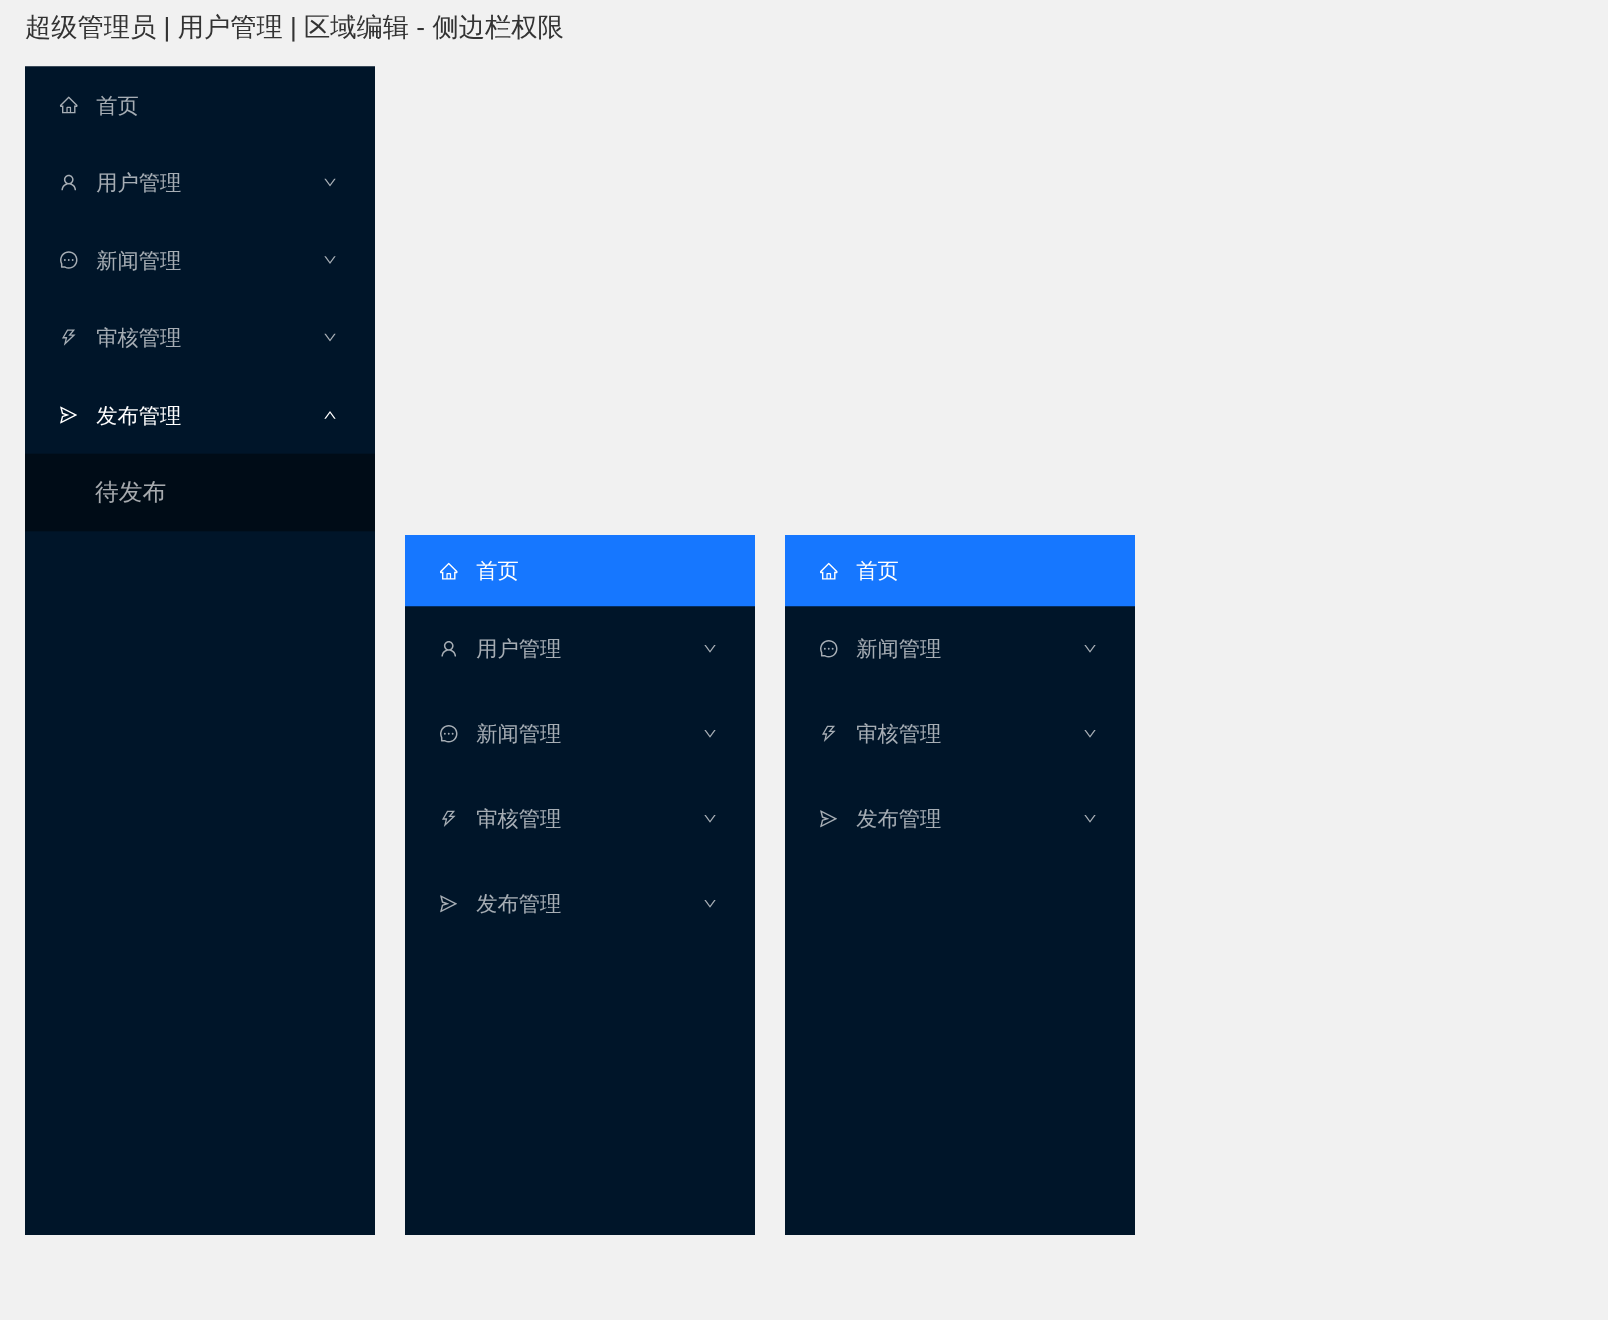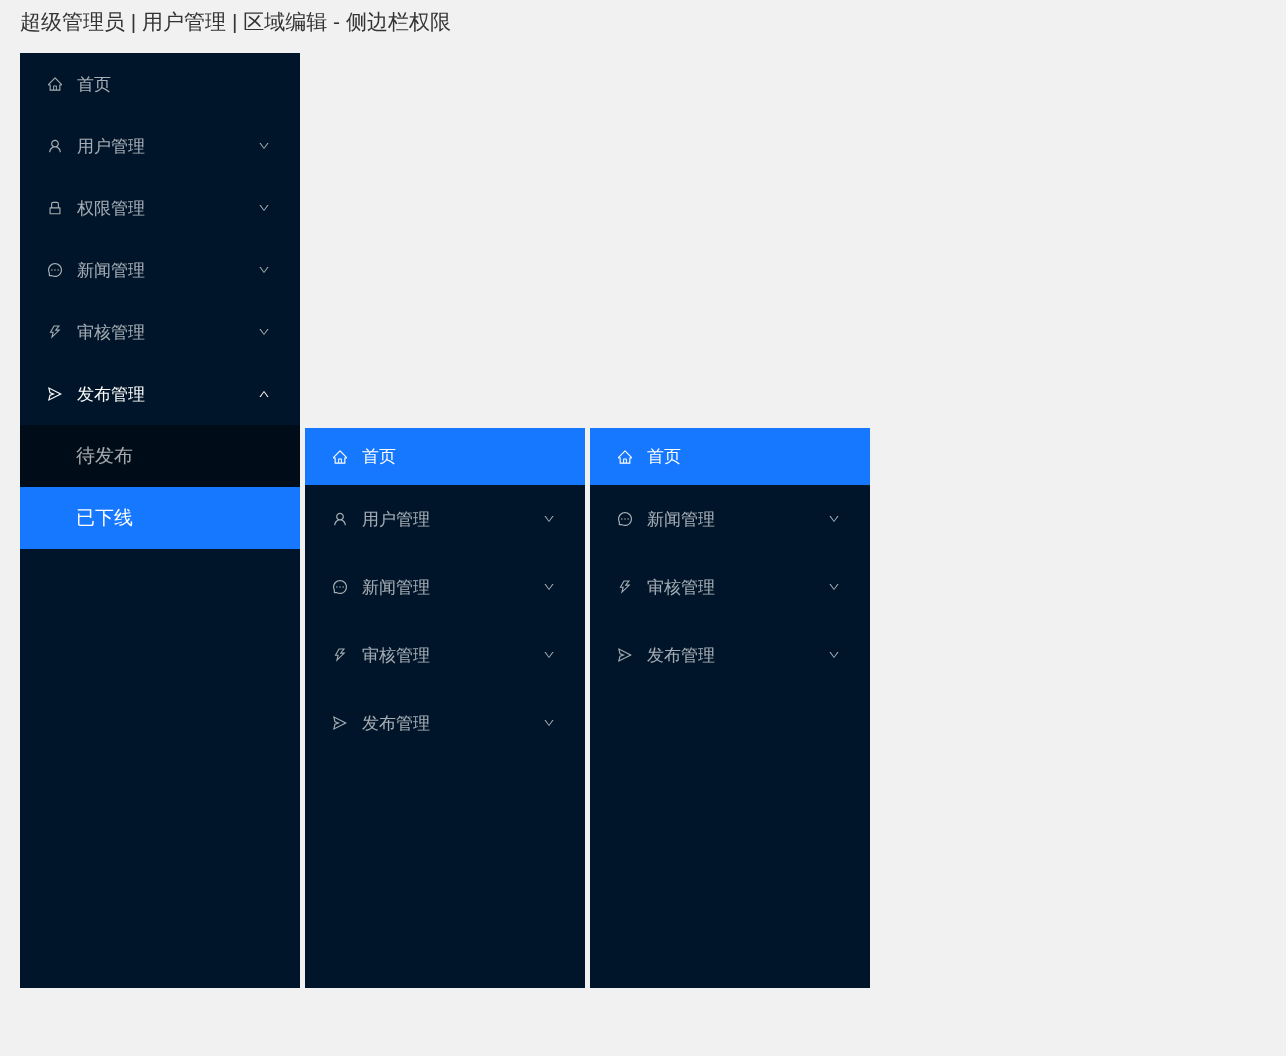--- a/index.html
+++ b/index.html
@@ -15,21 +15,21 @@
       padding: 8px 0 0 20px;
     }
     .page-title {
       font-size: 21px;
       color: #333;
       margin-bottom: 17px;
       font-weight: 400;
     }
     .sidebars-row {
       display: flex;
-      gap: 5px;
+      gap: 24px;
       align-items: flex-end;
     }
     .sidebar {
       width: 280px;
       background: #001529;
       color: rgba(255,255,255,0.65);
       overflow: hidden;
     }
     .sidebar.sidebar-main {
       height: 935px;
@@ -124,33 +124,20 @@
       <span class="label">用户管理</span>
       <span class="arrow">
         <svg viewBox="0 0 1024 1024" fill="currentColor">
             <path d="M884 256h-75c-5.1 0-9.9 2.5-12.9 6.6L512 654.2 227.9 262.6c-3-4.1-7.8-6.6-12.9-6.6h-75c-6.5 0-10.3 7.4-6.5 12.7l352.6 486.1c12.8 17.6 39 17.6 51.7 0l352.6-486.1c3.9-5.3.1-12.7-6.4-12.7z"></path>
           </svg>
       </span>
     </div>
     <div class="menu-item">
       <span class="icon">
         <svg viewBox="0 0 1024 1024" fill="currentColor">
-            <path d="M832 464h-68V240c0-70.7-57.3-128-128-128H388c-70.7 0-128 57.3-128 128v224h-68c-17.7 0-32 14.3-32 32v384c0 17.7 14.3 32 32 32h640c17.7 0 32-14.3 32-32V496c0-17.7-14.3-32-32-32zM332 240c0-30.9 25.1-56 56-56h248c30.9 0 56 25.1 56 56v224H332V240zm460 600H232V536h560v304z"></path>
-          </svg>
-      </span>
-      <span class="label">权限管理</span>
-      <span class="arrow">
-        <svg viewBox="0 0 1024 1024" fill="currentColor">
-            <path d="M884 256h-75c-5.1 0-9.9 2.5-12.9 6.6L512 654.2 227.9 262.6c-3-4.1-7.8-6.6-12.9-6.6h-75c-6.5 0-10.3 7.4-6.5 12.7l352.6 486.1c12.8 17.6 39 17.6 51.7 0l352.6-486.1c3.9-5.3.1-12.7-6.4-12.7z"></path>
-          </svg>
-      </span>
-    </div>
-    <div class="menu-item">
-      <span class="icon">
-        <svg viewBox="0 0 1024 1024" fill="currentColor">
             <path d="M464 512a48 48 0 1 0 96 0 48 48 0 1 0-96 0zm200 0a48 48 0 1 0 96 0 48 48 0 1 0-96 0zm-400 0a48 48 0 1 0 96 0 48 48 0 1 0-96 0zm661.2-173.6c-22.6-53.7-55-101.9-96.3-143.3a444.35 444.35 0 0 0-143.3-96.3C630.6 75.7 572.2 64 512 64h-2c-60.6.3-119.3 12.3-174.5 35.9a445.35 445.35 0 0 0-142 96.5c-40.9 41.3-73 89.3-95.2 142.8-23 55.4-34.6 114.3-34.3 174.9.3 69.4 16.9 138.3 48 199.9v152c0 25.4 20.6 46 46 46h152.1A483.99 483.99 0 0 0 510 960h2.1c59.9 0 118-11.6 172.7-34.3a444.48 444.48 0 0 0 142.8-95.2c41.3-40.9 73.8-88.7 96.5-142 23.6-55.2 35.6-113.9 35.9-174.5.3-60.9-11.5-120-34.8-175.6zm-151.1 438C704 845.8 611 884 512 884h-1.7c-60.3-.3-120.2-15.3-173.1-43.5l-8.4-4.5H188V695.2l-4.5-8.4C155.3 633.9 140.3 574 140 513.7c-.4-99.7 37.7-193.3 107.6-263.8 69.8-70.5 163.1-109.5 262.8-109.9h1.7c50 0 98.5 9.7 144.2 28.9 44.6 18.7 84.6 45.6 119 80 34.3 34.3 61.3 74.4 80 119 19.4 46.2 29.1 95.2 28.9 145.8-.6 99.6-39.7 192.9-110.1 262.7z"></path>
           </svg>
       </span>
       <span class="label">新闻管理</span>
       <span class="arrow">
         <svg viewBox="0 0 1024 1024" fill="currentColor">
             <path d="M884 256h-75c-5.1 0-9.9 2.5-12.9 6.6L512 654.2 227.9 262.6c-3-4.1-7.8-6.6-12.9-6.6h-75c-6.5 0-10.3 7.4-6.5 12.7l352.6 486.1c12.8 17.6 39 17.6 51.7 0l352.6-486.1c3.9-5.3.1-12.7-6.4-12.7z"></path>
           </svg>
       </span>
     </div>
@@ -176,23 +163,20 @@
       <span class="label">发布管理</span>
       <span class="arrow">
         <svg viewBox="0 0 1024 1024" fill="currentColor">
             <path d="M890.5 755.3L537.9 269.2c-12.8-17.6-39-17.6-51.7 0L133.5 755.3A8 8 0 0 0 140 768h75c5.1 0 9.9-2.5 12.9-6.6L512 369.8l284.1 391.6c3 4.1 7.8 6.6 12.9 6.6h75c6.5 0 10.3-7.4 6.5-12.7z"></path>
           </svg>
       </span>
     </div>
     <div class="submenu-item">
       <span class="label">待发布</span>
     </div>
-    <div class="submenu-item selected">
-      <span class="label">已下线</span>
-    </div>
   </div>
 
   <div class="sidebar sidebar-small">
     <div class="menu-item selected">
       <span class="icon">
         <svg viewBox="0 0 1024 1024" fill="currentColor">
             <path d="M946.5 505L560.1 118.8l-25.9-25.9a31.5 31.5 0 0 0-44.4 0L77.5 505a63.9 63.9 0 0 0-18.8 46c.4 35.2 29.7 63.3 64.9 63.3h42.5V940h691.8V614.3h43.4c17.1 0 33.2-6.7 45.3-18.8a63.6 63.6 0 0 0 18.7-45.3c0-17-6.7-33.1-18.8-45.2zM568 868H456V664h112v204zm217.9-325.7V868H632V640c0-22.1-17.9-40-40-40H432c-22.1 0-40 17.9-40 40v228H238.1V542.3h-96l370-369.7 23.1 23.1L882 542.3h-96.1z"></path>
           </svg>
       </span>
       <span class="label">首页</span>

